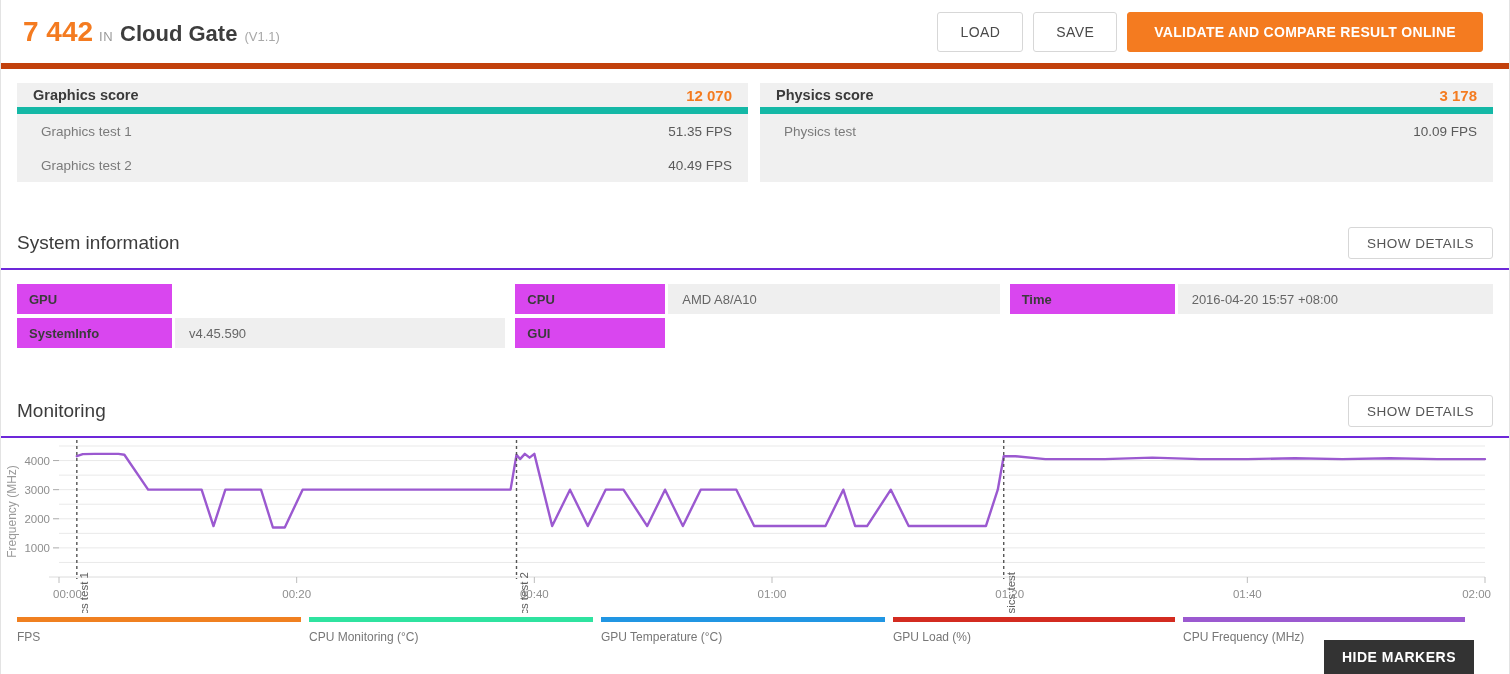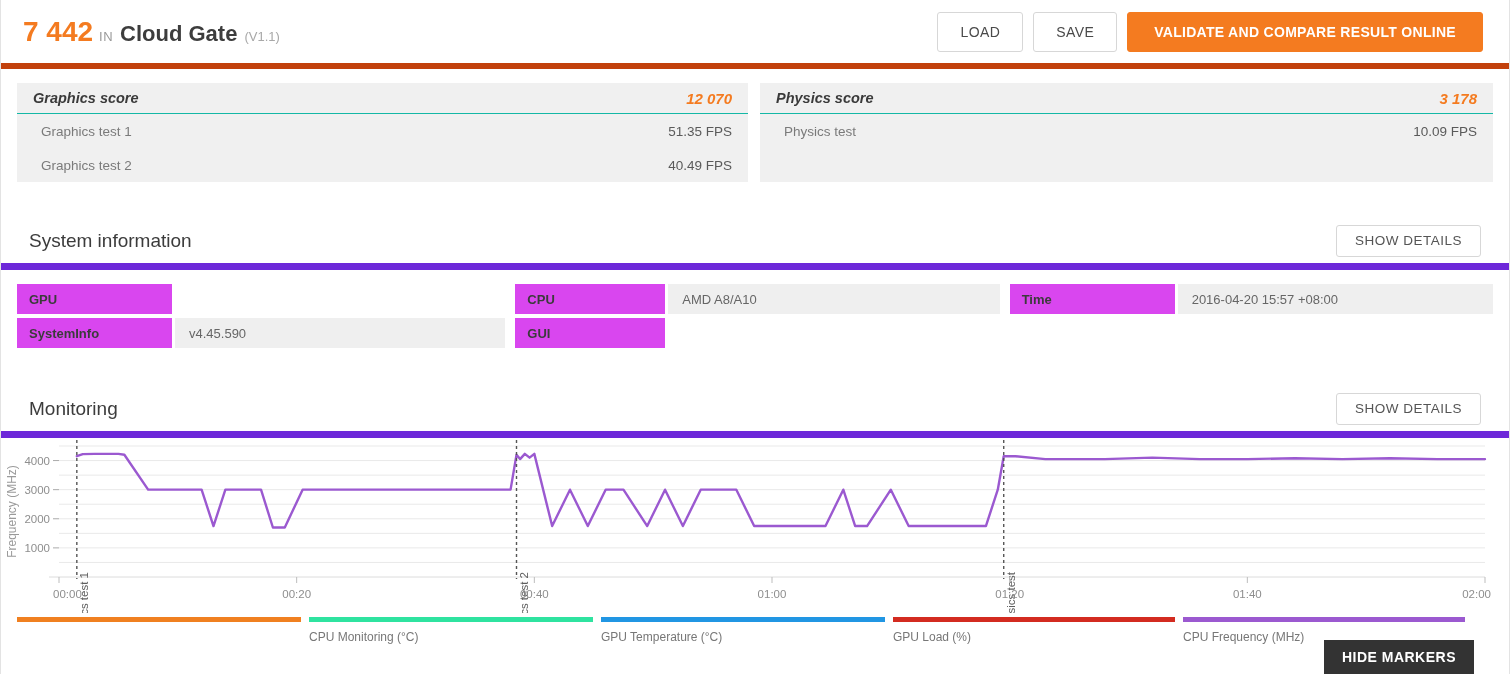--- a/index.html
+++ b/index.html
@@ -61,37 +61,36 @@
   .scores-row {
     display: flex; gap: 12px;
     padding: 14px 16px 0 16px;
   }
   .score-panel { background: #f0f0f0; }
   .score-panel.graphics { width: 738px; }
   .score-panel.physics  { width: 740px; }
   .score-head {
     display: flex; align-items: center; justify-content: space-between;
     height: 31px; padding: 0 16px;
-    border-bottom: 1px solid #14b8a6;
-    font-style: italic;
+    border-bottom: 7px solid #14b8a6;
   }
   .score-head .label { font-size: 14.5px; font-weight: bold; color: #3a3a3a; }
   .score-head .value { font-size: 15px; font-weight: bold; color: #f47b20; }
   .score-row {
     display: flex; align-items: center; justify-content: space-between;
     height: 34px; padding: 0 16px 0 24px;
   }
   .score-row .label { font-size: 13.5px; color: #7a7a7a; }
   .score-row .value { font-size: 13.5px; color: #5a5a5a; }
 
   
   .section-head {
     display: flex; align-items: center; justify-content: space-between;
-    padding: 0 28px; height: 52px;
-    border-bottom: 7px solid #6d28d9;
+    padding: 0 16px; height: 52px;
+    border-bottom: 2px solid #6d28d9;
   }
   .section-title { font-size: 19px; color: #3c3c3c; font-weight: normal; }
 
   .sys-wrap { padding: 0 16px; }
   .sys-section { margin-top: 36px; }
 
   
   .sysinfo {
     display: flex; padding-top: 14px; gap: 10px;
   }
@@ -290,20 +289,21 @@
             <text x="1246.3333333333335" y="160" class="axis-text" text-anchor="middle">01:40</text>
             <line x1="1484" y1="139" x2="1484" y2="145" stroke="#bdbdbd" stroke-width="1"></line>
             <text x="1490" y="160" class="axis-text" text-anchor="end">02:00</text>
           </g>
       </svg>
     </div>
 
     <div class="legend" id="legend">
         <div class="legend-item" style="width: 292px;">
           <div class="legend-bar" style="background: rgb(240, 128, 32); width: 284px;"></div>
+          <span class="legend-label">FPS</span>
         </div>
         <div class="legend-item" style="width: 292px;">
           <div class="legend-bar" style="background: rgb(47, 227, 160); width: 284px;"></div>
           <span class="legend-label">CPU Monitoring (°C)</span>
         </div>
         <div class="legend-item" style="width: 292px;">
           <div class="legend-bar" style="background: rgb(33, 150, 227); width: 284px;"></div>
           <span class="legend-label">GPU Temperature (°C)</span>
         </div>
         <div class="legend-item" style="width: 290px;">

